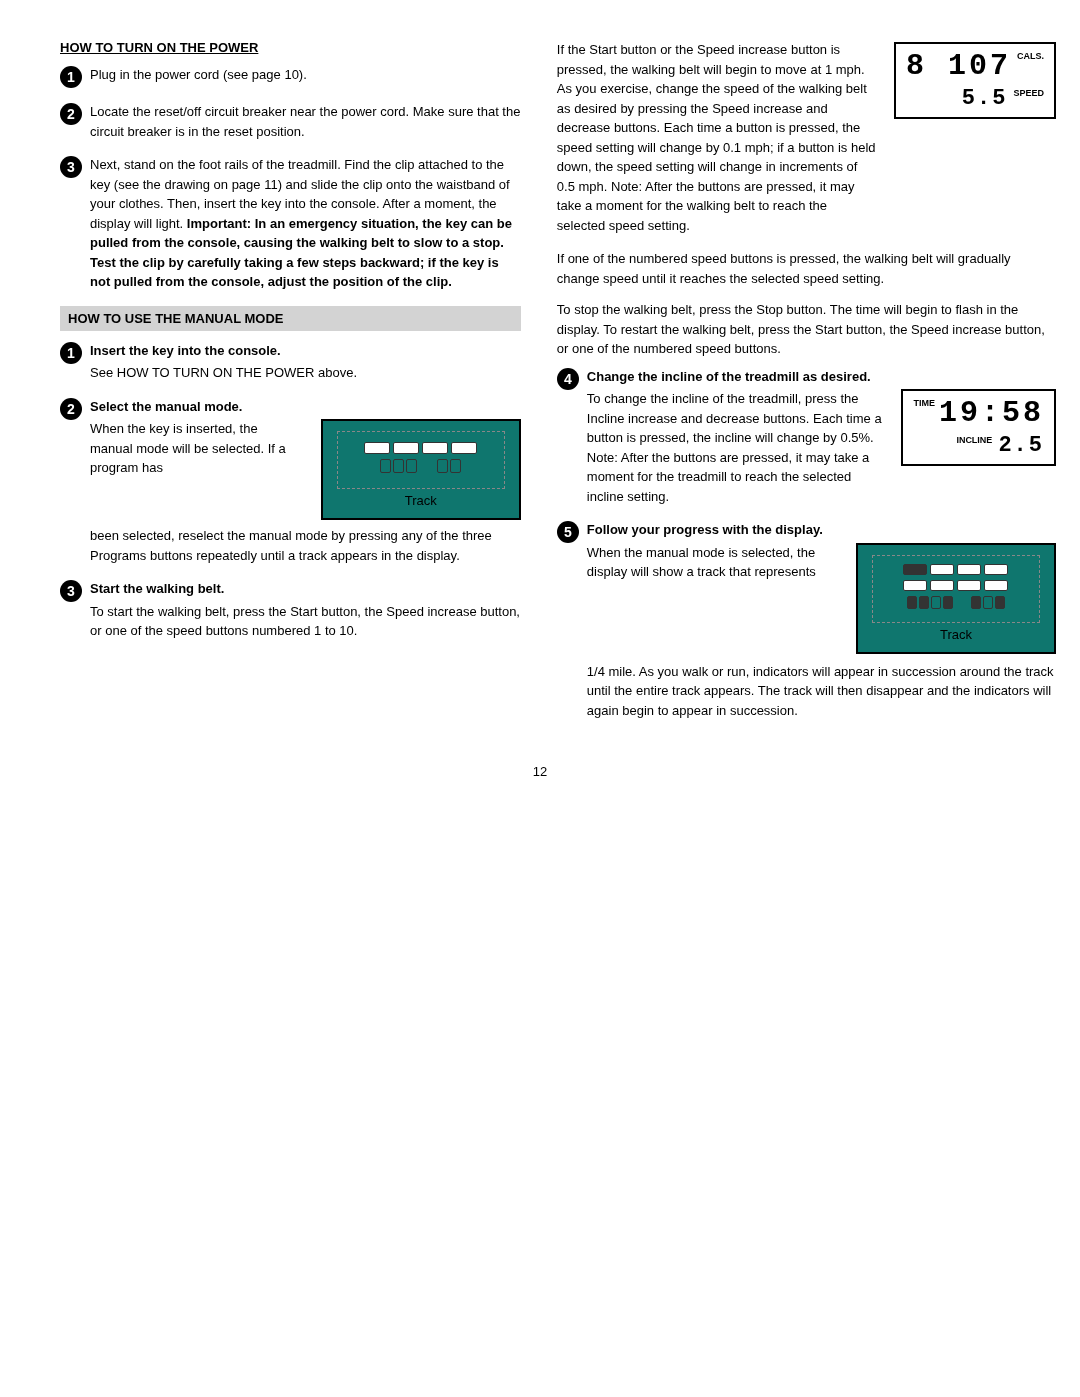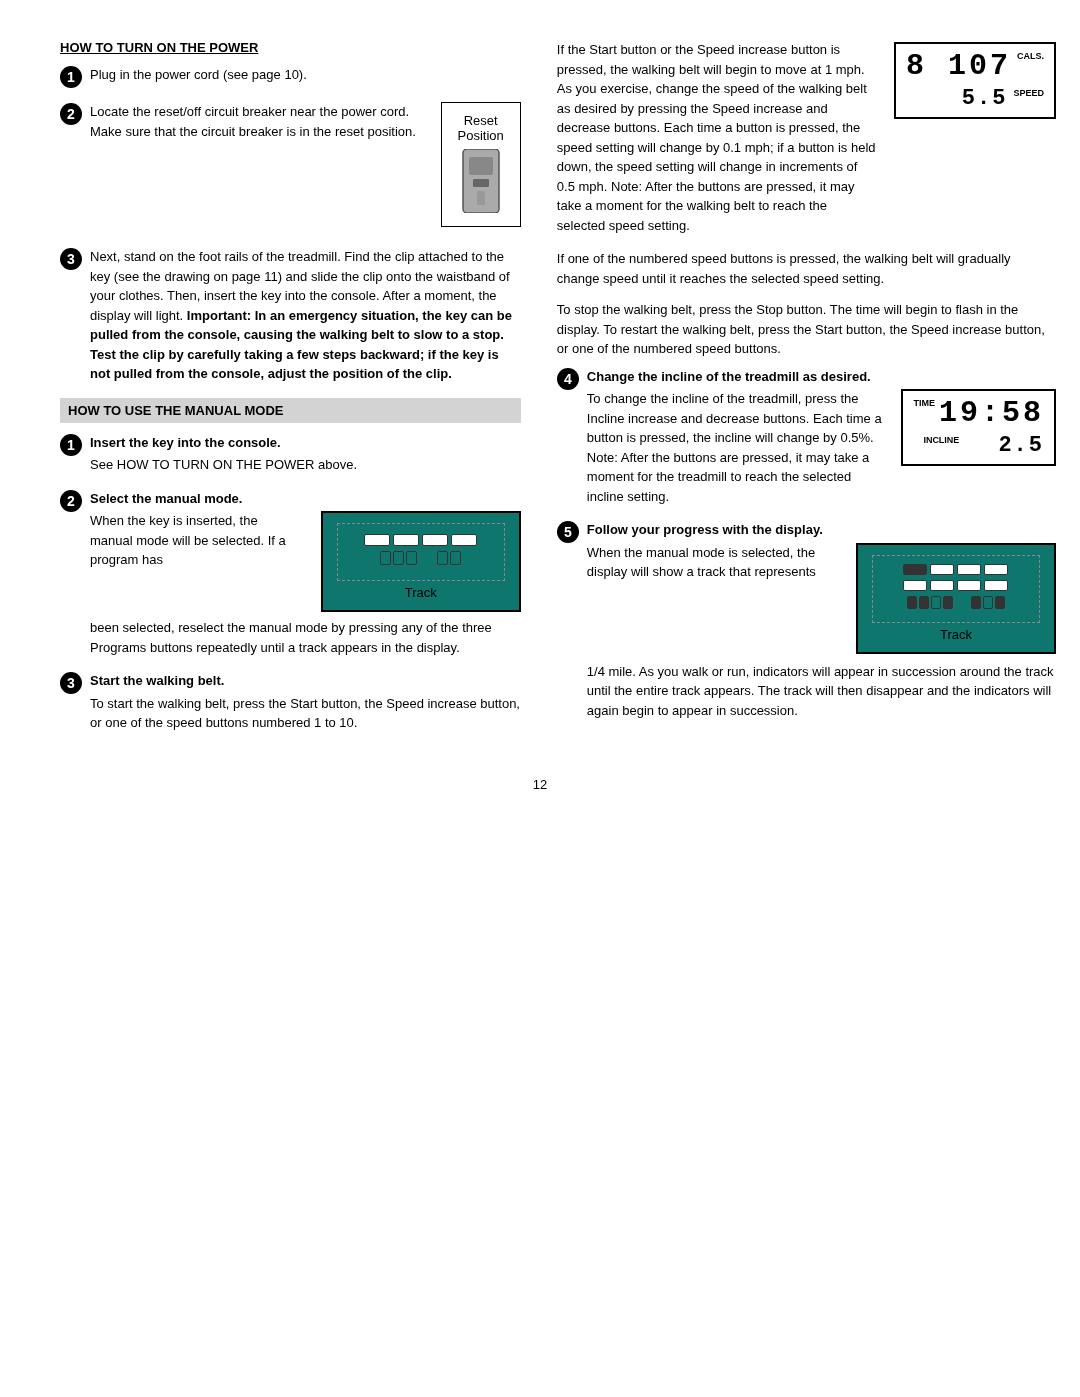--- a/index.html
+++ b/index.html
@@ -132,21 +132,20 @@
       font-size: 9px;
       font-weight: bold;
       align-self: flex-start;
       padding-top: 2px;
     }
     .seg-medium {
       font-size: 22px;
       font-weight: bold;
       font-family: 'Courier New', monospace;
       letter-spacing: 2px;
-      margin-left: 19px;
     }
 
     .main-content {
       display: flex;
       gap: 36px;
     }
   </style>
 </head>
 <body>
 
@@ -163,31 +162,20 @@
           <div class="step-num">1</div>
           <div class="step-content">
             <p>Plug in the power cord (see page 10).</p>
           </div>
         </div>
 
         <div class="step-block">
           <div class="step-num">2</div>
           <div class="step-content cf">
 
-            <div class="reset-diagram" style="float:right; margin-left:12px;">
-              <div style="font-size:13px;">Reset</div>
-              <div style="font-size:13px; margin-bottom:6px;">Position</div>
-              
-              <svg width="44" height="64">
-                <rect x="4" y="0" width="36" height="64" rx="4" ry="4" fill="#aaa" stroke="#555" stroke-width="1.5"></rect>
-                <rect x="10" y="8" width="24" height="18" rx="2" fill="#888"></rect>
-                <rect x="14" y="30" width="16" height="8" rx="1" fill="#666"></rect>
-                <rect x="18" y="42" width="8" height="14" rx="1" fill="#999"></rect>
-              </svg>
-            </div>
             <p>Locate the reset/off circuit breaker near the power cord. Make sure that the circuit breaker is in the reset position.</p>
           </div>
         </div>
 
         <div class="step-block">
           <div class="step-num">3</div>
           <div class="step-content">
             <p style="line-height:1.5;">
               <span>Next, stand on the foot rails of the treadmill. Find the clip attached to the key (see the drawing on page 11) and slide the clip onto the waistband of your clothes. Then, insert the key into the console. After a moment, the display will light. </span><span style="font-weight:bold;">Important:</span>
               <span style="font-weight:bold;">In an emergency situation, the key can be pulled from the console, causing the walking belt to slow to a stop. Test the clip by carefully taking a few steps backward; if the key is not pulled from the console, adjust the position of the clip.</span>
@@ -281,21 +269,21 @@
         <div class="step-num">4</div>
         <div class="step-content cf">
           <p class="step-title">Change the incline of the treadmill as desired.</p>
 
           <div style="float:right; margin-left:16px; margin-bottom:8px;">
             <div class="seg-display">
               <div class="seg-row" style="margin-bottom:4px; gap:4px;">
                 <span style="font-size:9px; font-weight:bold; align-self:flex-start; padding-top:2px;">TIME</span>
                 <span class="seg-big">19:58</span>
               </div>
-              <div class="seg-row" style="gap:20px;">
+              <div class="seg-row" style="gap:6px;">
                 <span style="font-size:9px; font-weight:bold; align-self:flex-start; padding-top:2px;">INCLINE</span>
                 <span class="seg-medium">2.5</span>
               </div>
             </div>
           </div>
           <p style="line-height:1.5; font-size:13px;">To change the incline of the treadmill, press the Incline increase and decrease buttons. Each time a button is pressed, the incline will change by 0.5%. Note: After the buttons are pressed, it may take a moment for the treadmill to reach the selected incline setting.</p>
         </div>
       </div>
 
       <div class="step-block">

